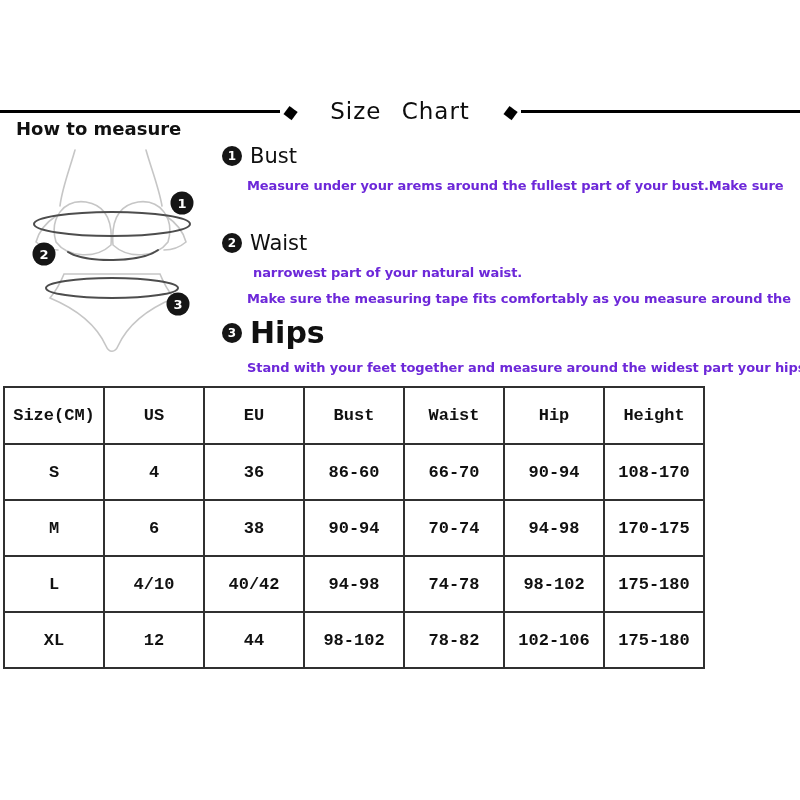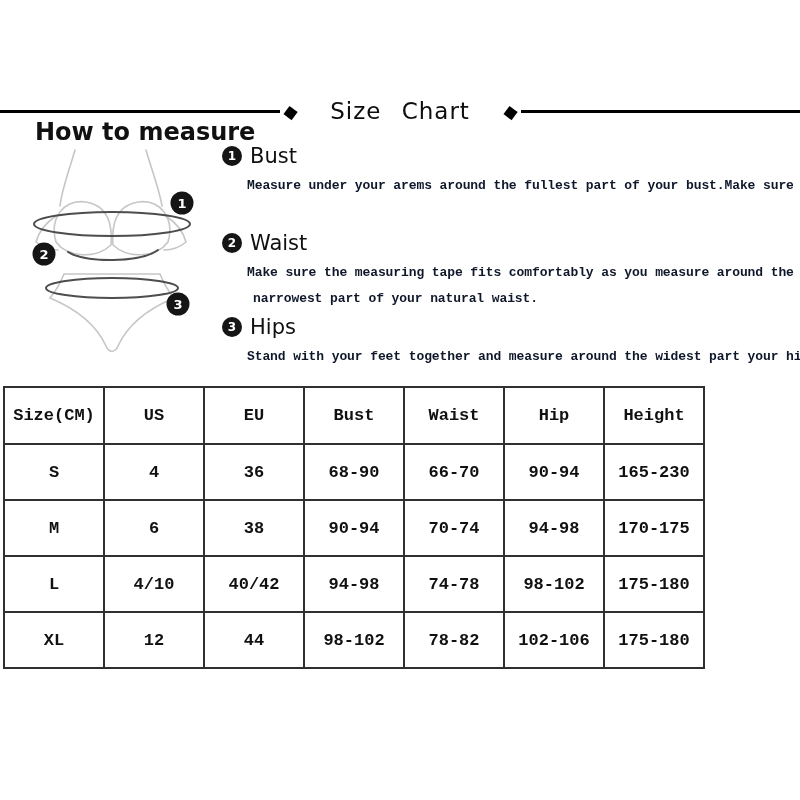--- a/index.html
+++ b/index.html
@@ -5,34 +5,34 @@
   html,body{margin:0;padding:0;background:#fff;}
   .page{position:relative;width:800px;height:800px;background:#ffffff;
         font-family:"DejaVu Sans",sans-serif;color:#141414;overflow:hidden;}
 
   
   .title-bar{position:absolute;top:96px;left:0;right:0;height:30px;display:flex;align-items:center;}
   .rule{flex:1;height:3px;background:#000;}
   .diamond{font-size:19px;line-height:1;margin:0 3px;color:#000;transform:rotate(-8deg);}
   .page-title{font-size:23px;font-weight:500;margin:0 30px;letter-spacing:1px;word-spacing:12px;color:#0d0d0d;white-space:nowrap;}
 
-  .howto{position:absolute;left:35px;top:118px;margin:0;font-size:24px;font-weight:600;color:#111;}
+  .howto{position:absolute;left:16px;top:118px;margin:0;font-size:18px;font-weight:600;color:#111;}
 
   .figure{position:absolute;left:16px;top:146px;width:192px;height:215px;}
 
   
   .ms{position:absolute;left:222px;right:4px;}
   .ms-bust{top:144px;} .ms-waist{top:231px;} .ms-hips{top:315px;}
   .ms-head{display:flex;align-items:center;gap:8px;}
   .badge{width:20px;height:20px;border-radius:50%;background:#151515;color:#fff;
          font-size:12px;font-weight:bold;display:flex;align-items:center;justify-content:center;flex:0 0 20px;}
   .ms-label{font-size:21px;color:#101010;}
-  .ms-hips .ms-label{font-size:21px;}
+  .ms-hips .ms-label{font-size:30px;font-weight:bold;}
   .ms-desc{margin:5px 0 0 25px;}
-  .ms-line{font-size:13px;font-weight:600;line-height:26px;white-space:nowrap;color:#0f172a;letter-spacing:-0.1px;font-family:Liberation Mono, monospace;}
+  .ms-line{font-size:13px;font-weight:600;line-height:26px;white-space:nowrap;color:#6d28d9;letter-spacing:-0.1px;}
 
   
   .size-table{position:absolute;top:386px;left:3px;width:702px;border-collapse:collapse;table-layout:fixed;
               font-family:"Liberation Mono",monospace;color:#111;}
   .size-table th,.size-table td{border:2px solid #303030;text-align:center;vertical-align:middle;
               font-size:17px;font-weight:bold;padding:0;}
   .size-table thead tr{height:57px;}
   .size-table tbody tr{height:56px;}
 
   .note{position:absolute;left:8px;top:672px;margin:0;font-size:19px;color:#141414;letter-spacing:0.2px;white-space:nowrap;}
@@ -88,22 +88,22 @@
       <div class="ms-line">Measure under your arems around the fullest part of your bust.Make sure</div>
     </div>
   </section>
 
   <section class="ms ms-waist">
     <div class="ms-head">
       <span class="badge">2</span>
       <span class="ms-label">Waist</span>
     </div>
     <div class="ms-desc">
+      <div class="ms-line" style="padding-left:6px;">narrowest part of your natural waist.</div>
       <div class="ms-line">Make sure the measuring tape fits comfortably as you measure around the</div>
-      <div class="ms-line" style="padding-left:6px;">narrowest part of your natural waist.</div>
     </div>
   </section>
 
   <section class="ms ms-hips">
     <div class="ms-head">
       <span class="badge">3</span>
       <span class="ms-label">Hips</span>
     </div>
     <div class="ms-desc">
       <div class="ms-line">Stand with your feet together and measure around the widest part your hips.</div>
@@ -120,24 +120,24 @@
         <th>Waist</th>
         <th>Hip</th>
         <th>Height</th>
       </tr>
     </thead>
     <tbody>
       <tr>
         <td>S</td>
         <td>4</td>
         <td>36</td>
-        <td>68-90</td>
+        <td>86-60</td>
         <td>66-70</td>
         <td>90-94</td>
-        <td>165-230</td>
+        <td>108-170</td>
       </tr>
       <tr>
         <td>M</td>
         <td>6</td>
         <td>38</td>
         <td>90-94</td>
         <td>70-74</td>
         <td>94-98</td>
         <td>170-175</td>
       </tr>

